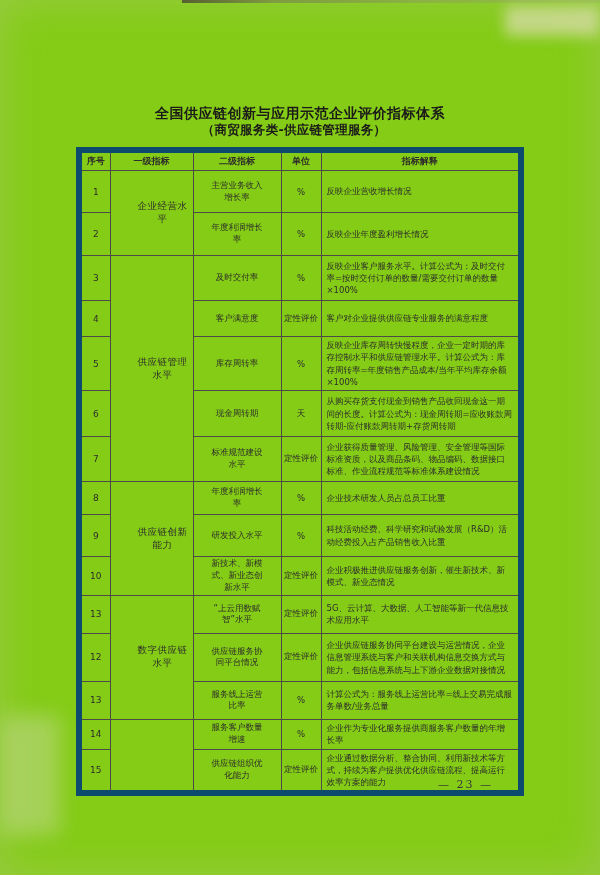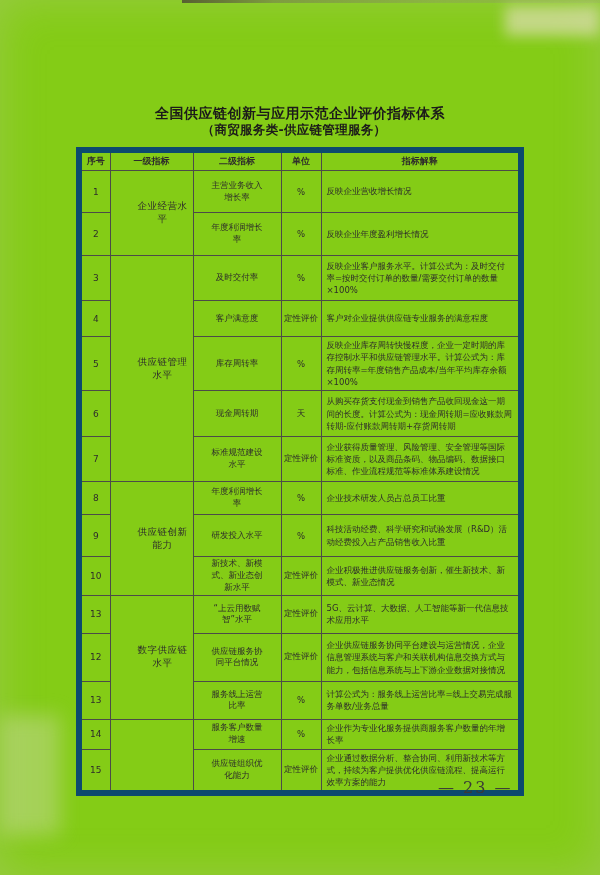--- a/index.html
+++ b/index.html
@@ -49,21 +49,21 @@
   .col-l2   { width:88px; }
   .col-unit { width:40px; }
   .col-exp  { width:200px; }
   .c-no   { text-align:center; font-size:9px; }
   .c-l1   { text-align:center; font-size:9.5px; letter-spacing:0.5px;padding-left:23px; }
   .c-l2   { text-align:center; font-size:8.5px; padding:1px 16px; line-height:1.4; }
   .c-unit { text-align:center; font-size:8.5px; }
   .c-exp  { text-align:left; font-size:8.5px; padding:2px 5px; line-height:1.45;margin-left:40px; }
   .page-number {
     position:absolute; top:778px; left:438px;
-    font-size:16px; color:#3a3937; letter-spacing:2px;
+    font-size:11px; color:#3a3937; letter-spacing:2px;
     font-family:"DejaVu Serif","Liberation Serif",serif;
   }
 </style>
 </head>
 <body>
 
 <div class="page">
   <div class="scan-line-top"></div>
   <div class="scan-patch-tr"></div>
   <div class="scan-smudge-bl"></div>

